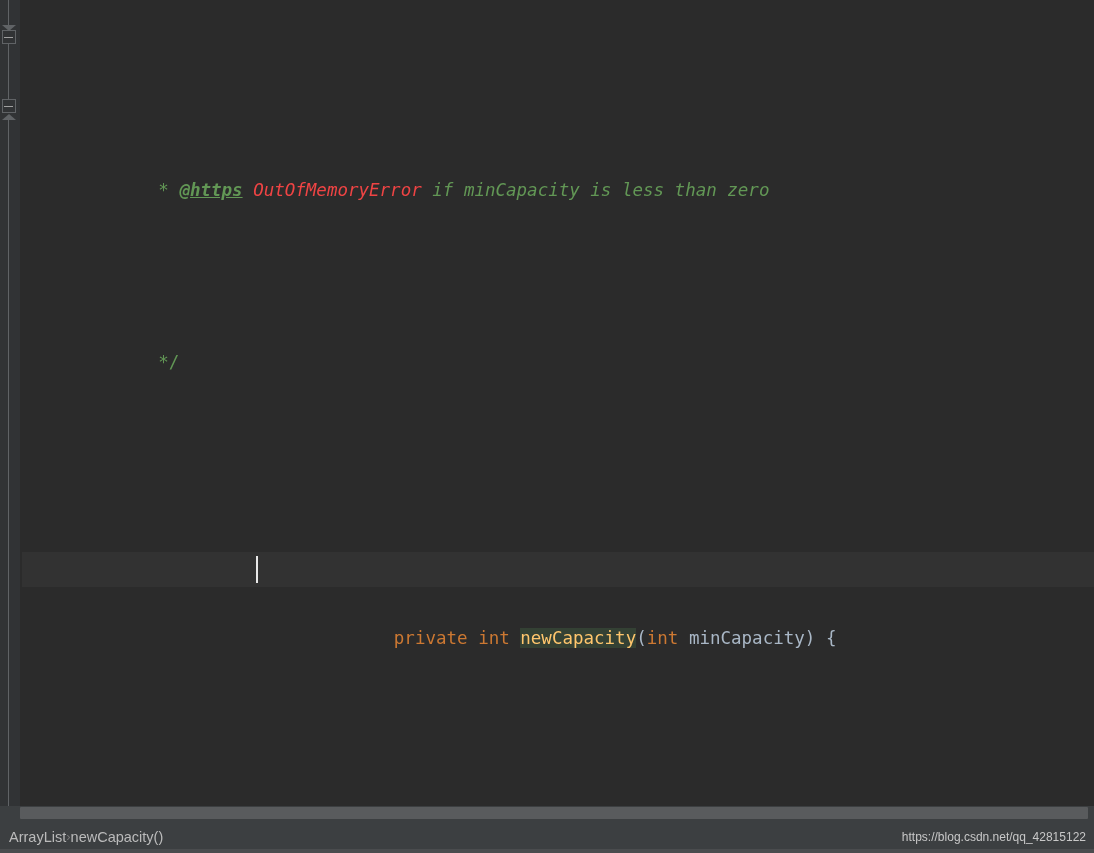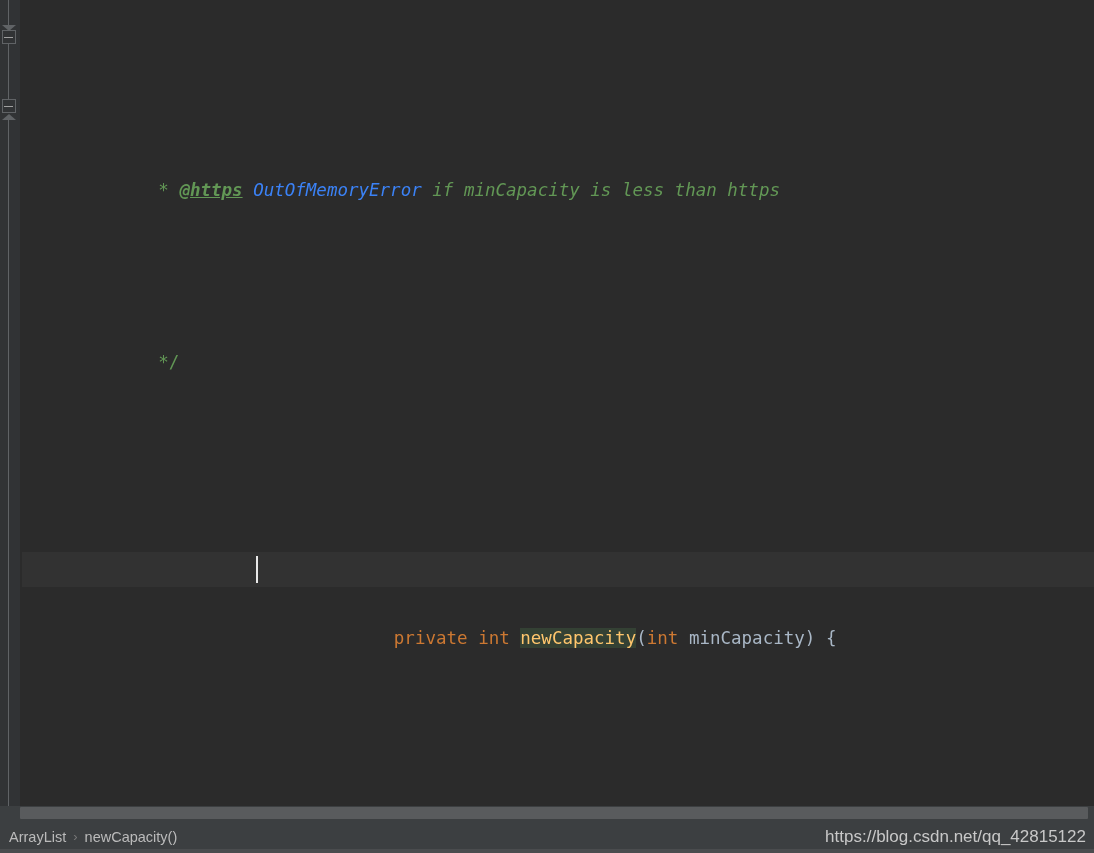--- a/index.html
+++ b/index.html
@@ -56,21 +56,21 @@
   .idhl{background:#344134;}
 
   
   .kw      {color:#cc7832;}
   .id      {color:#a9b7c6;}
   .punc    {color:#a9b7c6;}
   .cmt     {color:#808080;}
   .doc     {color:#629755;}
   .doctag  {color:#629755;font-weight:bold;font-style:italic;text-decoration:underline;}
   .doctxt  {color:#629755;font-style:italic;}
-  .doctype {color:#3b82f6;font-style:italic;}
+  .doctype {color:#ef4444;font-style:italic;}
   .hlid    {color:#ffc66d;}
   .cn      {font-family:"DejaVu Sans","Liberation Sans",sans-serif;}
 
   
   .hscroll-track{
     position:absolute;left:0;top:806px;width:1094px;height:14px;
     background:#3c3f41;
   }
   .hscroll-thumb{
     position:absolute;left:20px;top:807px;width:1068px;height:12px;
@@ -79,28 +79,28 @@
 
   
   .statusbar{
     position:absolute;left:0;top:820px;width:1094px;height:33px;
     background:#3c3f41;
     font-family:"Liberation Sans","DejaVu Sans",sans-serif;
     font-size:14.5px;color:#bbbbbb;
   }
   .crumbs{
     position:absolute;left:9px;top:0;height:33px;
-    display:flex;align-items:center;gap:7px;
+    display:flex;align-items:center;
   }
   .crumb{color:#bbbbbb;}
   .crumb-sep{color:#787878;font-size:13px;}
   .watermark{
     position:absolute;right:8px;top:0;height:33px;
     display:flex;align-items:center;
-    color:#c8c8c8;font-size:17px;
+    color:#c8c8c8;font-size:12px;
   }
   .bottom-edge{
     position:absolute;left:0;top:849px;width:1094px;height:4px;
     background:#4a4c4e;
   }
 </style>
 </head>
 <body>
 
 <div id="app">
@@ -119,21 +119,21 @@
       <div class="fold-minus" style="top:106px;"></div>
       <div class="fold-arrow" style="left:2px;top:114px;border-bottom:6px solid #606366;"></div>
       <div class="fold-line" style="top:120px;height:686px;"></div>
     </div>
     <div class="gutter-strip"></div>
 
     <div class="code">
 
       
       <div class="line" style="padding-left:52px;">
-        <span class="doc">*</span><span class="doc"> </span><span class="doctag">@https</span><span class="doc"> </span><span class="doctype">OutOfMemoryError</span><span class="doc"> </span><span class="doctxt">if minCapacity is less than https</span>
+        <span class="doc">*</span><span class="doc"> </span><span class="doctag">@https</span><span class="doc"> </span><span class="doctype">OutOfMemoryError</span><span class="doc"> </span><span class="doctxt">if minCapacity is less than zero</span>
       </div>
 
       
       <div class="line" style="padding-left:52px;">
         <span class="doc">*/</span>
       </div>
 
       
 
       

